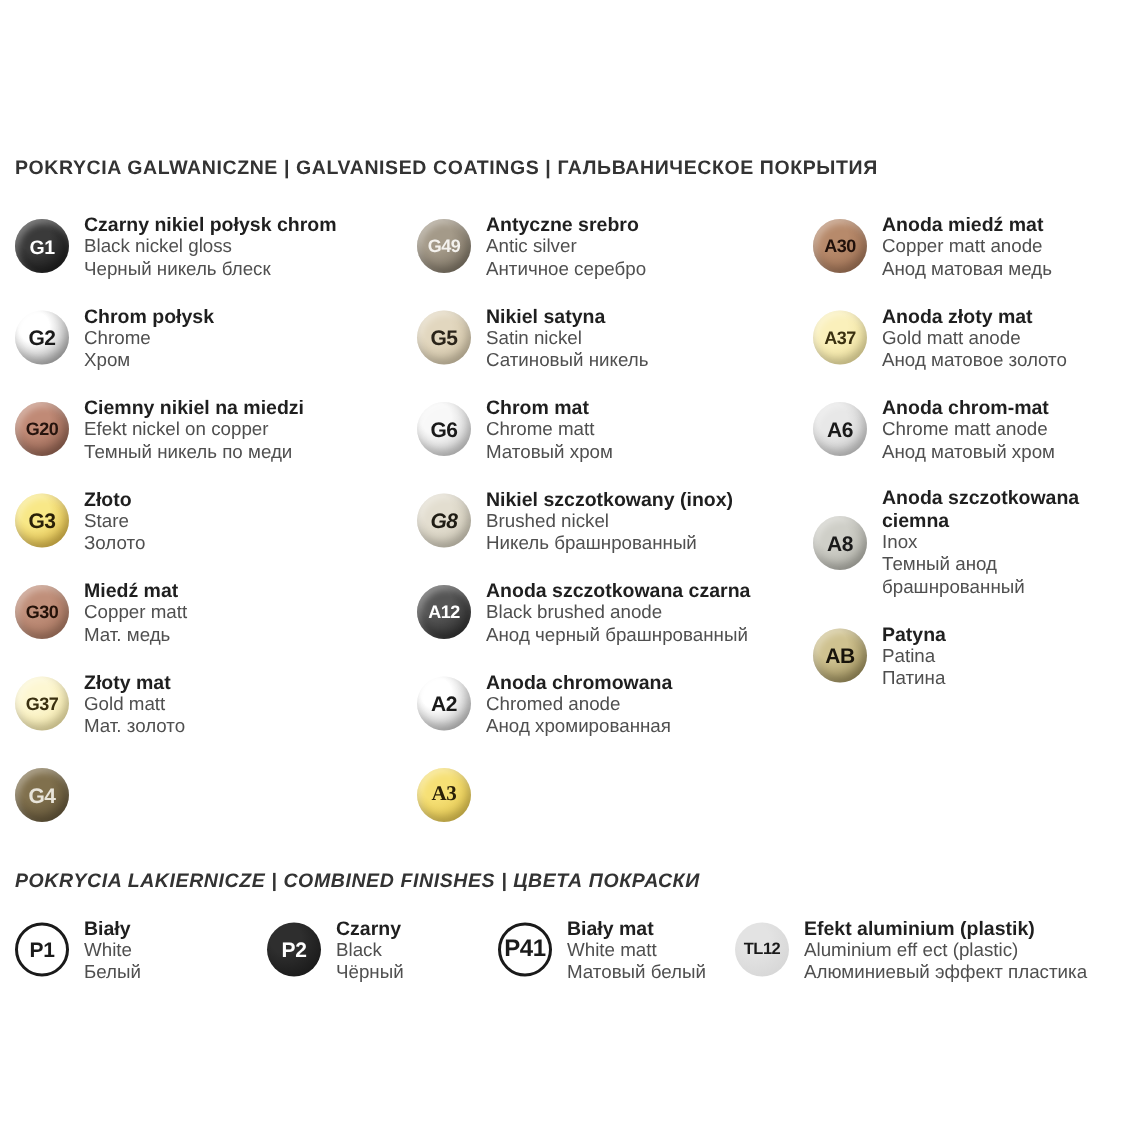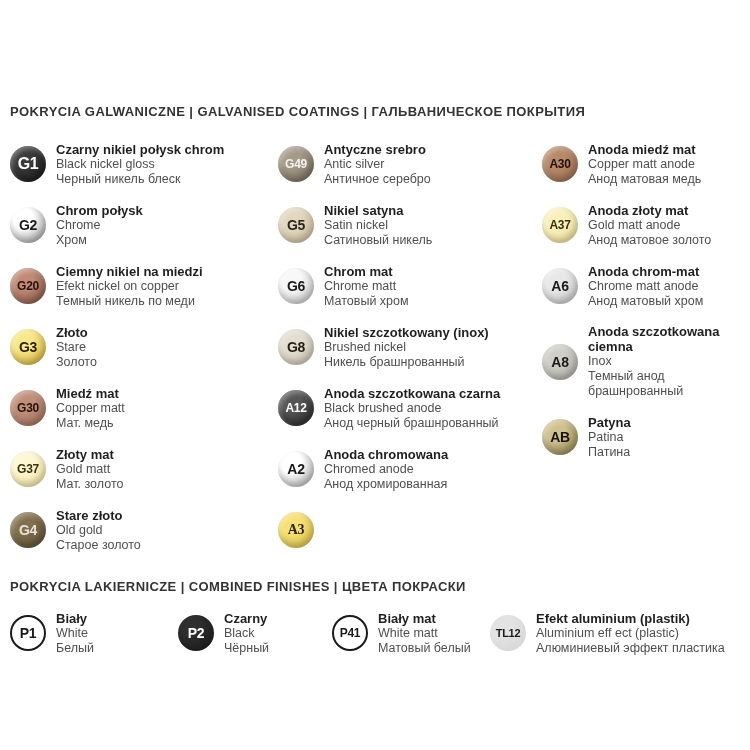--- a/index.html
+++ b/index.html
@@ -4,21 +4,21 @@
 <style>
   html,body{margin:0;padding:0;background:#ffffff;}
   body{width:750px;height:750px;overflow:hidden;
        font-family:"Liberation Sans","DejaVu Sans",sans-serif;
        -webkit-font-smoothing:antialiased;}
   .page{width:742px;height:750px;box-sizing:border-box;padding:104px 6px 0 10px;}
   h2.section-header{
     font-size:13px;line-height:16px;font-weight:bold;color:#333333;
     letter-spacing:.4px;margin:0 0 21px 0;
   }
-  h2.section-header.second{margin-top:11px;margin-bottom:15px;}
+  h2.section-header.second{margin-top:11px;margin-bottom:15px;font-style:italic;}
   .grid-galvanic{display:grid;grid-template-columns:268px 264px 1fr;}
   .grid-lacquer{display:grid;grid-template-columns:168px 154px 158px 1fr;}
   .col{display:flex;flex-direction:column;}
   .item{display:flex;align-items:center;margin-bottom:15px;min-height:46px;}
   .swatch{
     width:36px;height:36px;border-radius:50%;flex:0 0 36px;
     display:flex;align-items:center;justify-content:center;
     box-sizing:border-box;margin-right:10px;
   }
   .grid-galvanic .swatch{box-shadow:inset -2px -4px 6px rgba(0,0,0,.22), inset 2px 3px 5px rgba(255,255,255,.35);}
@@ -30,21 +30,21 @@
 </head>
 <body>
 
 <div class="page">
   <h2 class="section-header">POKRYCIA GALWANICZNE | GALVANISED COATINGS | ГАЛЬВАНИЧЕСКОЕ ПОКРЫТИЯ</h2>
 
   <div class="grid-galvanic" id="galvanic-grid">
       <div class="col">
   <div class="item">
     <div class="swatch" style="background: radial-gradient(circle at 35% 30%, rgb(58, 58, 58) 0%, rgb(58, 58, 58) 30%, rgb(17, 17, 17) 100%);">
-      <span class="code" style="color: rgb(255, 255, 255); font-size: 16px;">G1</span>
+      <span class="code" style="color: rgb(255, 255, 255); font-size: 13px;">G1</span>
     </div>
     <div class="labels">
       <div class="pl">Czarny nikiel połysk chrom</div>
       <div class="en">Black nickel gloss</div>
       <div class="ru">Черный никель блеск</div>
     </div>
   </div>
 
   <div class="item">
     <div class="swatch" style="background: radial-gradient(circle at 35% 30%, rgb(255, 255, 255) 0%, rgb(255, 255, 255) 30%, rgb(143, 143, 143) 100%);">
@@ -98,25 +98,20 @@
       <div class="pl">Złoty mat</div>
       <div class="en">Gold matt</div>
       <div class="ru">Мат. золото</div>
     </div>
   </div>
 
   <div class="item">
     <div class="swatch" style="background: radial-gradient(circle at 35% 30%, rgb(128, 112, 77) 0%, rgb(128, 112, 77) 30%, rgb(87, 74, 48) 100%);">
       <span class="code" style="color: rgb(233, 229, 218); font-size: 14px;">G4</span>
     </div>
-    <div class="labels">
-      <div class="pl">Stare złoto</div>
-      <div class="en">Old gold</div>
-      <div class="ru">Старое золото</div>
-    </div>
   </div>
 </div>
       <div class="col">
   <div class="item">
     <div class="swatch" style="background: radial-gradient(circle at 35% 30%, rgb(164, 154, 137) 0%, rgb(164, 154, 137) 30%, rgb(108, 99, 84) 100%);">
       <span class="code" style="color: rgb(244, 242, 238); font-size: 12px;">G49</span>
     </div>
     <div class="labels">
       <div class="pl">Antyczne srebro</div>
       <div class="en">Antic silver</div>
@@ -140,21 +135,21 @@
       <span class="code" style="color: rgb(26, 26, 26); font-size: 14px;">G6</span>
     </div>
     <div class="labels">
       <div class="pl">Chrom mat</div>
       <div class="en">Chrome matt</div>
       <div class="ru">Матовый хром</div>
     </div>
   </div>
 
   <div class="item">
-    <div class="swatch" style="background: radial-gradient(circle at 35% 30%, rgb(227, 222, 208) 0%, rgb(227, 222, 208) 30%, rgb(198, 192, 173) 100%);">
+    <div class="swatch" style="background: radial-gradient(circle at 35% 30%, rgb(227, 222, 208) 0%, rgb(227, 222, 208) 30%, rgb(198, 192, 173) 100%); font-style: italic;">
       <span class="code" style="color: rgb(31, 28, 20); font-size: 14px;">G8</span>
     </div>
     <div class="labels">
       <div class="pl">Nikiel szczotkowany (inox)</div>
       <div class="en">Brushed nickel</div>
       <div class="ru">Никель брашнрованный</div>
     </div>
   </div>
 
   <div class="item">
@@ -263,21 +258,21 @@
     </div>
     <div class="labels">
       <div class="pl">Czarny</div>
       <div class="en">Black</div>
       <div class="ru">Чёрный</div>
     </div>
   </div>
 
   <div class="item">
     <div class="swatch" style="background: radial-gradient(circle at 35% 30%, rgb(255, 255, 255) 0%, rgb(255, 255, 255) 30%, rgb(255, 255, 255) 100%); border: 2px solid rgb(26, 26, 26); box-shadow: none;">
-      <span class="code" style="color: rgb(26, 26, 26); font-size: 12px;">P41</span>
+      <span class="code" style="color: rgb(26, 26, 26); font-size: 16px;">P41</span>
     </div>
     <div class="labels">
       <div class="pl">Biały mat</div>
       <div class="en">White matt</div>
       <div class="ru">Матовый белый</div>
     </div>
   </div>
 
   <div class="item">
     <div class="swatch" style="background: radial-gradient(circle at 35% 30%, rgb(227, 227, 227) 0%, rgb(227, 227, 227) 30%, rgb(210, 210, 210) 100%);">

